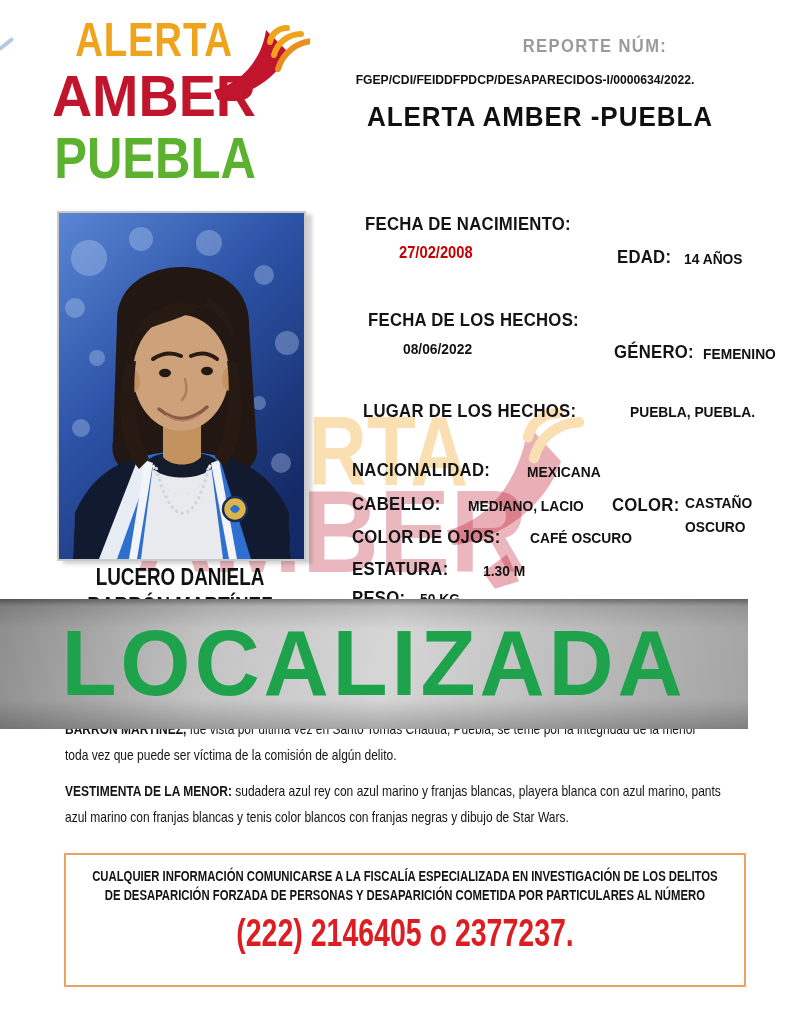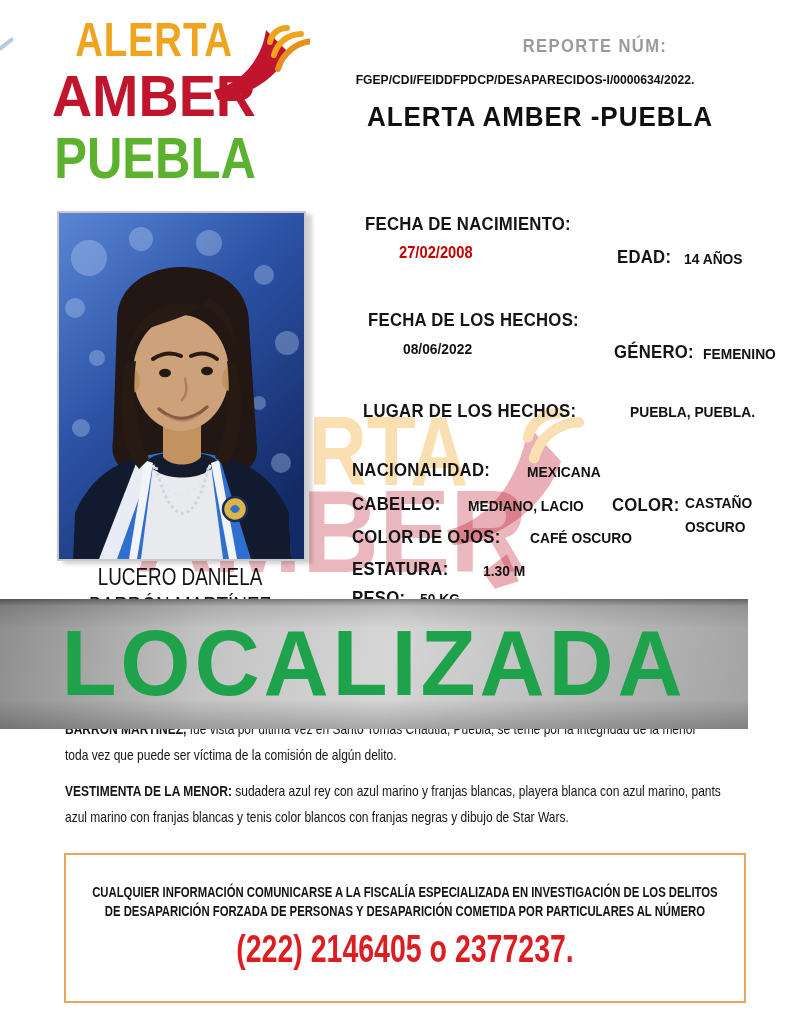--- a/index.html
+++ b/index.html
@@ -23,21 +23,21 @@
 
   
   .wm{position:absolute;z-index:0;font-weight:800;transform-origin:left top;line-height:1;}
   .wm-alerta{left:148px;top:402px;font-size:98px;color:#F0A41E;opacity:.34;transform:scaleX(0.82);}
   .wm-amber{left:136px;top:474px;font-size:116px;color:#C0152D;opacity:.30;transform:scaleX(0.92);}
   .wm-swoosh{position:absolute;left:438px;top:392px;opacity:.34;z-index:0;}
 
   
   .photo-card{position:absolute;left:57px;top:211px;width:245px;height:346px;border:2px solid #c9c9c9;background:#2d54a8;z-index:2;box-shadow:6px 3px 4px rgba(0,0,0,0.18);}
   .photo-card svg{display:block;}
-  .photo-caption{position:absolute;left:30px;top:563px;width:300px;text-align:center;font-weight:400;font-size:23px;color:#111;z-index:2;line-height:29px;}
+  .photo-caption{position:absolute;left:30px;top:563px;width:300px;text-align:center;font-weight:700;font-size:23px;color:#111;z-index:2;line-height:29px;}
   .photo-caption span{display:block;transform:scaleX(0.82);transform-origin:center top;}
 
   
   .flabel{position:absolute;font-size:19px;font-weight:800;letter-spacing:.3px;color:#141414;transform:scaleX(0.88);transform-origin:left top;white-space:nowrap;z-index:2;}
   .fvalue{position:absolute;font-size:15px;font-weight:700;color:#111;transform:scaleX(0.92);transform-origin:left top;white-space:nowrap;z-index:2;}
   .f-birth-l{left:365px;top:213px;}
   .f-birth-v{left:399px;top:244px;color:#C40000;font-size:16px;}
   .f-age-l{left:617px;top:246px;}
   .f-age-v{left:684px;top:250px;}
   .f-events-l{left:368px;top:309px;}
@@ -70,21 +70,21 @@
   .band-text{font-size:92px;font-weight:800;letter-spacing:4px;color:#1EA24B;line-height:128px;display:inline-block;transform:scaleX(0.98);transform-origin:center;}
 
   
   .para{position:absolute;left:65px;width:728px;z-index:1;font-size:15px;line-height:26px;color:#141414;}
   .para .narrow{display:block;transform:scaleX(0.80);transform-origin:left top;width:125%;white-space:pre-line;}
   .para b{font-weight:800;}
   .desc{top:716px;}
   .clothing{top:778px;}
 
   
-  .info-box{position:absolute;left:64px;top:853px;width:678px;height:118px;border:2px solid #ECA35F;z-index:2;text-align:center;padding-top:28px;box-sizing:content-box;}
+  .info-box{position:absolute;left:64px;top:853px;width:678px;height:118px;border:2px solid #ECA35F;z-index:2;text-align:center;padding-top:12px;box-sizing:content-box;}
   .box-lines{display:block;font-weight:800;font-size:14.5px;line-height:19px;color:#131313;transform:scaleX(0.78);transform-origin:center top;width:128%;margin-left:-14%;white-space:pre-line;}
   .box-phone{margin-top:7px;font-size:38px;font-weight:800;color:#DC1E22;display:inline-block;transform:scaleX(0.75);transform-origin:center top;white-space:nowrap;}
 </style>
 </head>
 <body>
 
 <div class="page">
 
   <div class="edge-mark"></div>
 

